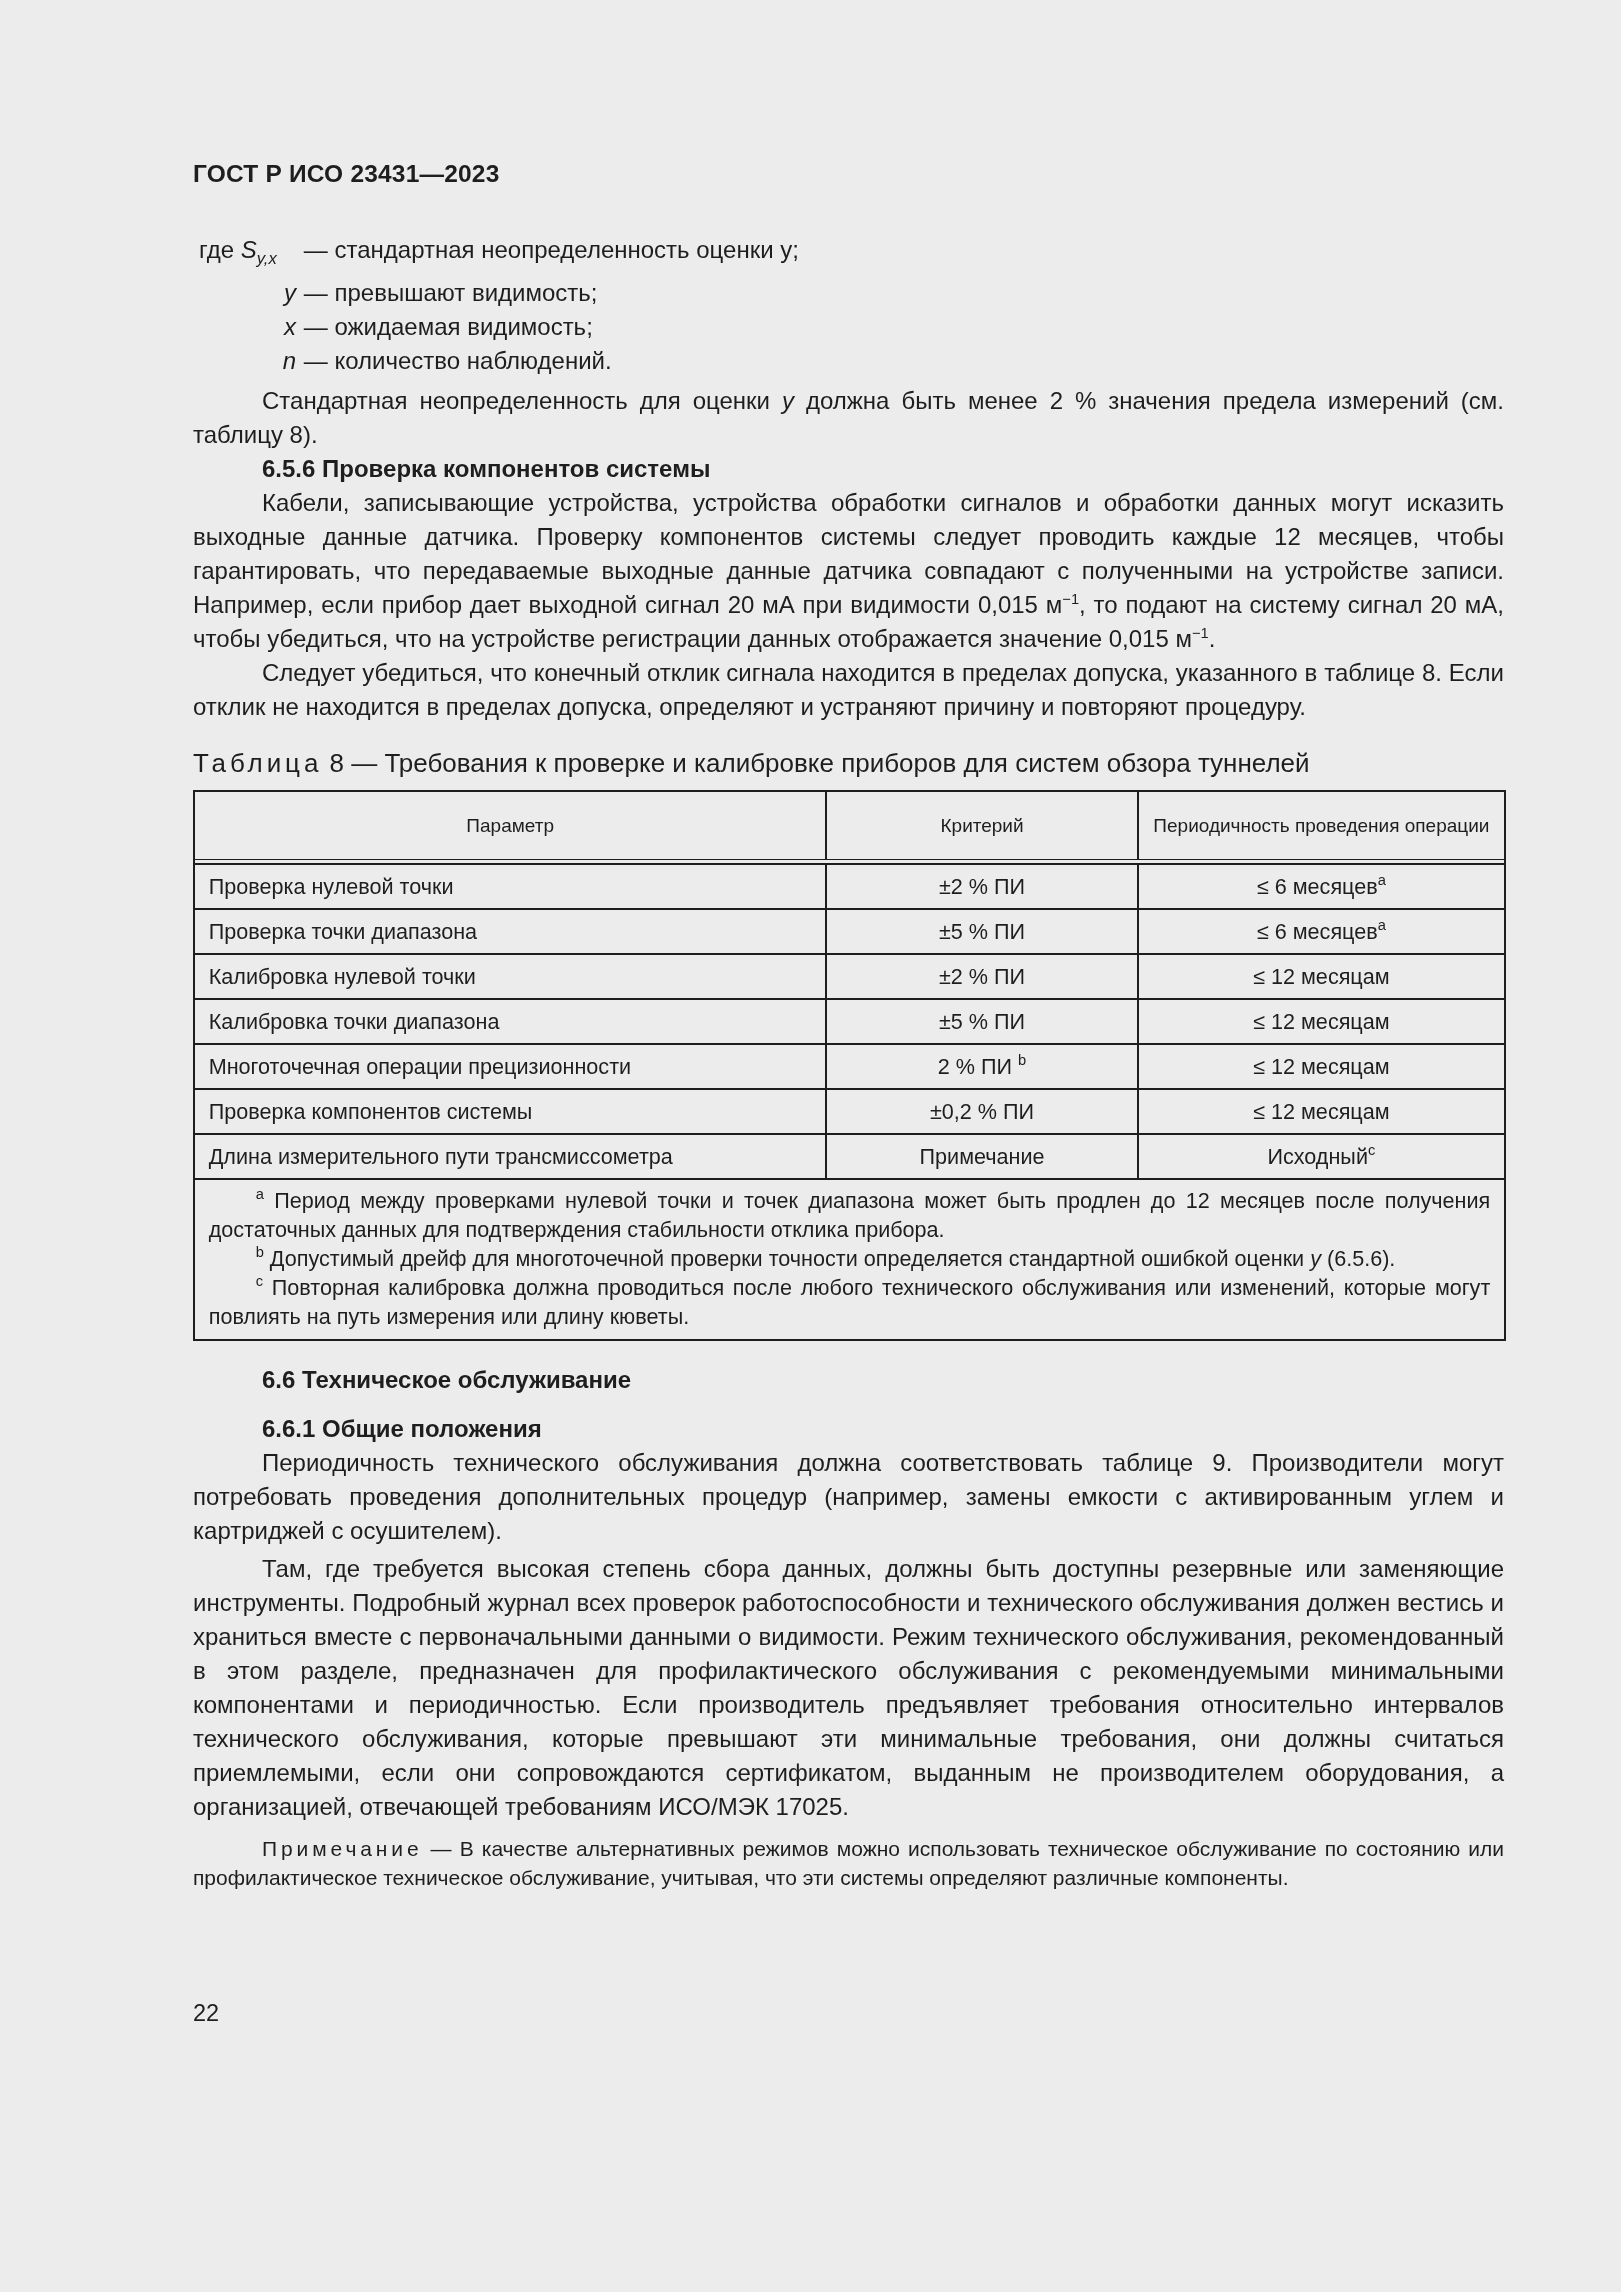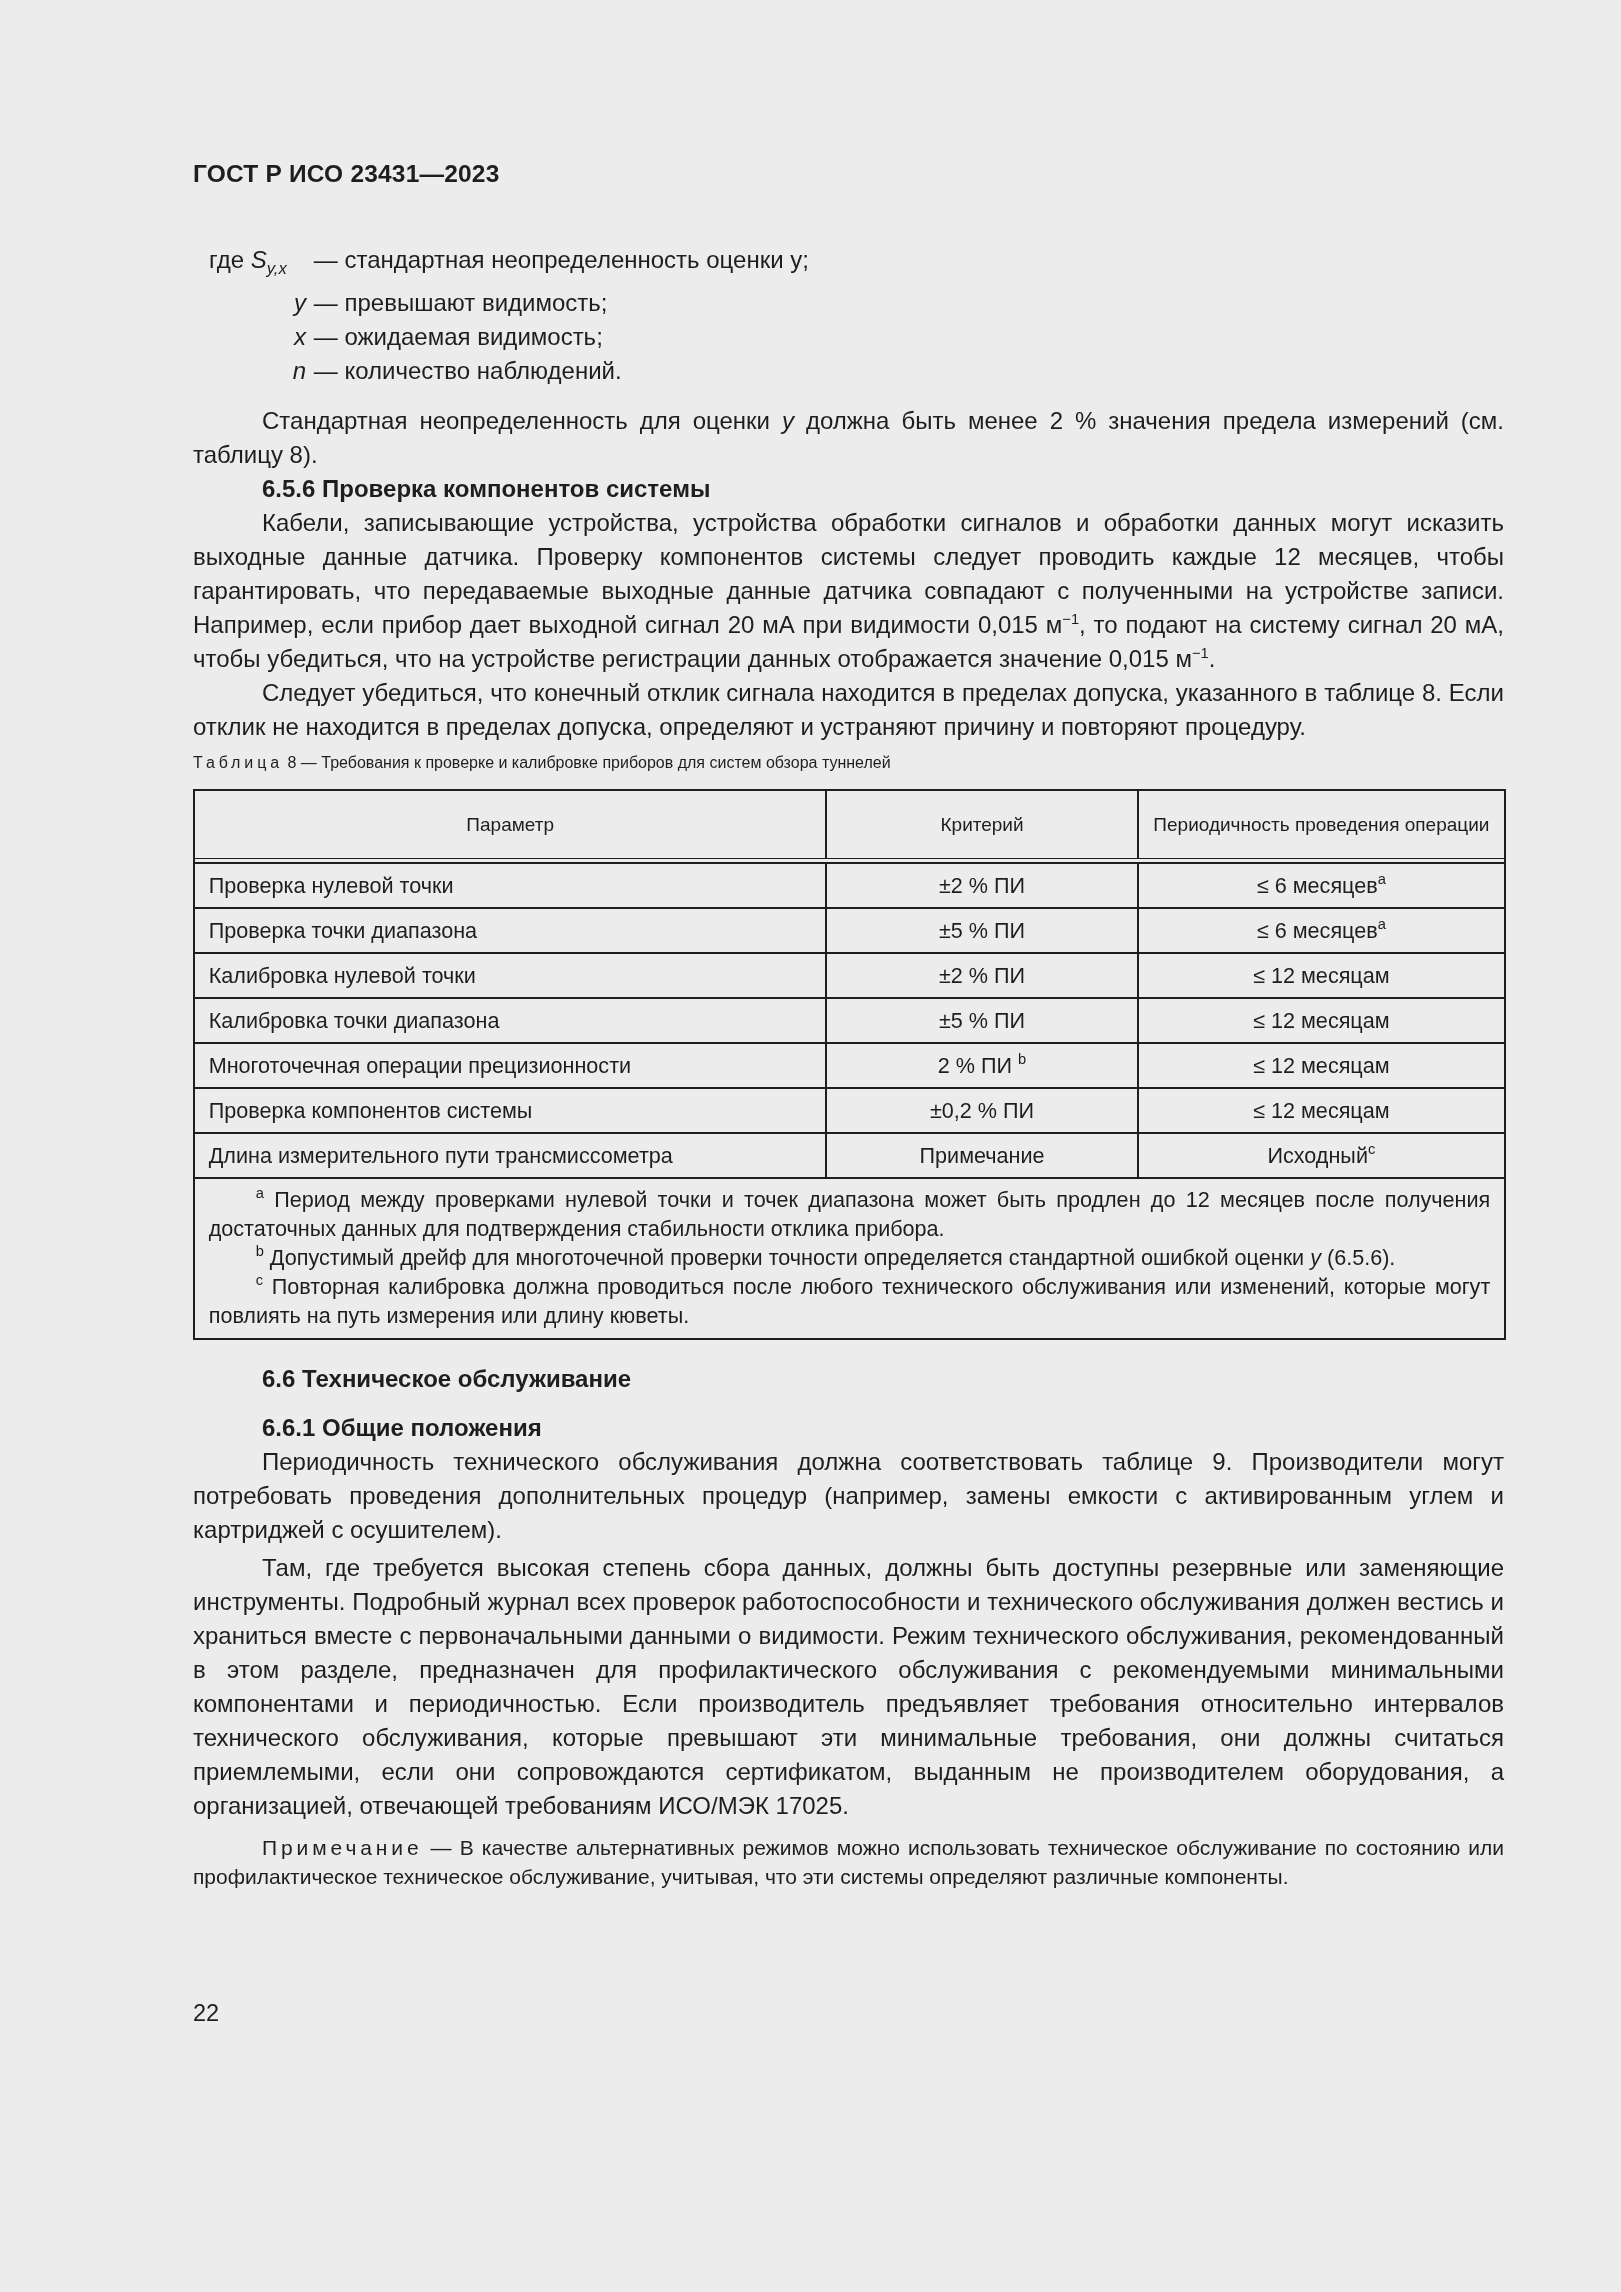--- a/index.html
+++ b/index.html
@@ -12,32 +12,32 @@
     overflow: hidden;
   }
   .page-header {
     position: absolute; left: 193px; top: 160px;
     font-weight: bold; font-size: 24.5px; letter-spacing: 0.2px;
   }
   .content {
     position: absolute; left: 193px; top: 227px; width: 1311px;
     font-size: 24px; line-height: 34px;
   }
-  .defs { margin: 16px; }
+  .defs { margin: 6px; }
   .def-row { display: flex; align-items: baseline; }
   .def-row .sym { display: inline-block; width: 97px; text-align: right; padding-right: 0; white-space: nowrap; }
   .def-row .sym.first { text-align: left; }
   .def-row .sym i { font-style: italic; }
   .def-row .desc { padding-left: 7.8px; }
   p { margin: 0; text-align: justify; }
   .indent { text-indent: 69px; }
   .heading-bold { font-weight: bold; padding-left: 69px; }
   sup { font-size: 14.7px; line-height: 0; vertical-align: 8.8px; }
   .caption {
-    margin-top: 4px; font-size: 16px; line-height: 29px;
+    margin-top: 25px; font-size: 26px; line-height: 29px;
   }
   .spaced { letter-spacing: 3.9px; }
   table.req {
     margin-top: 12.7px;
     width: 1313px;
     border-collapse: collapse;
     font-size: 21.6px;
     padding-left: 44px;
   }
   table.req th, table.req td {

